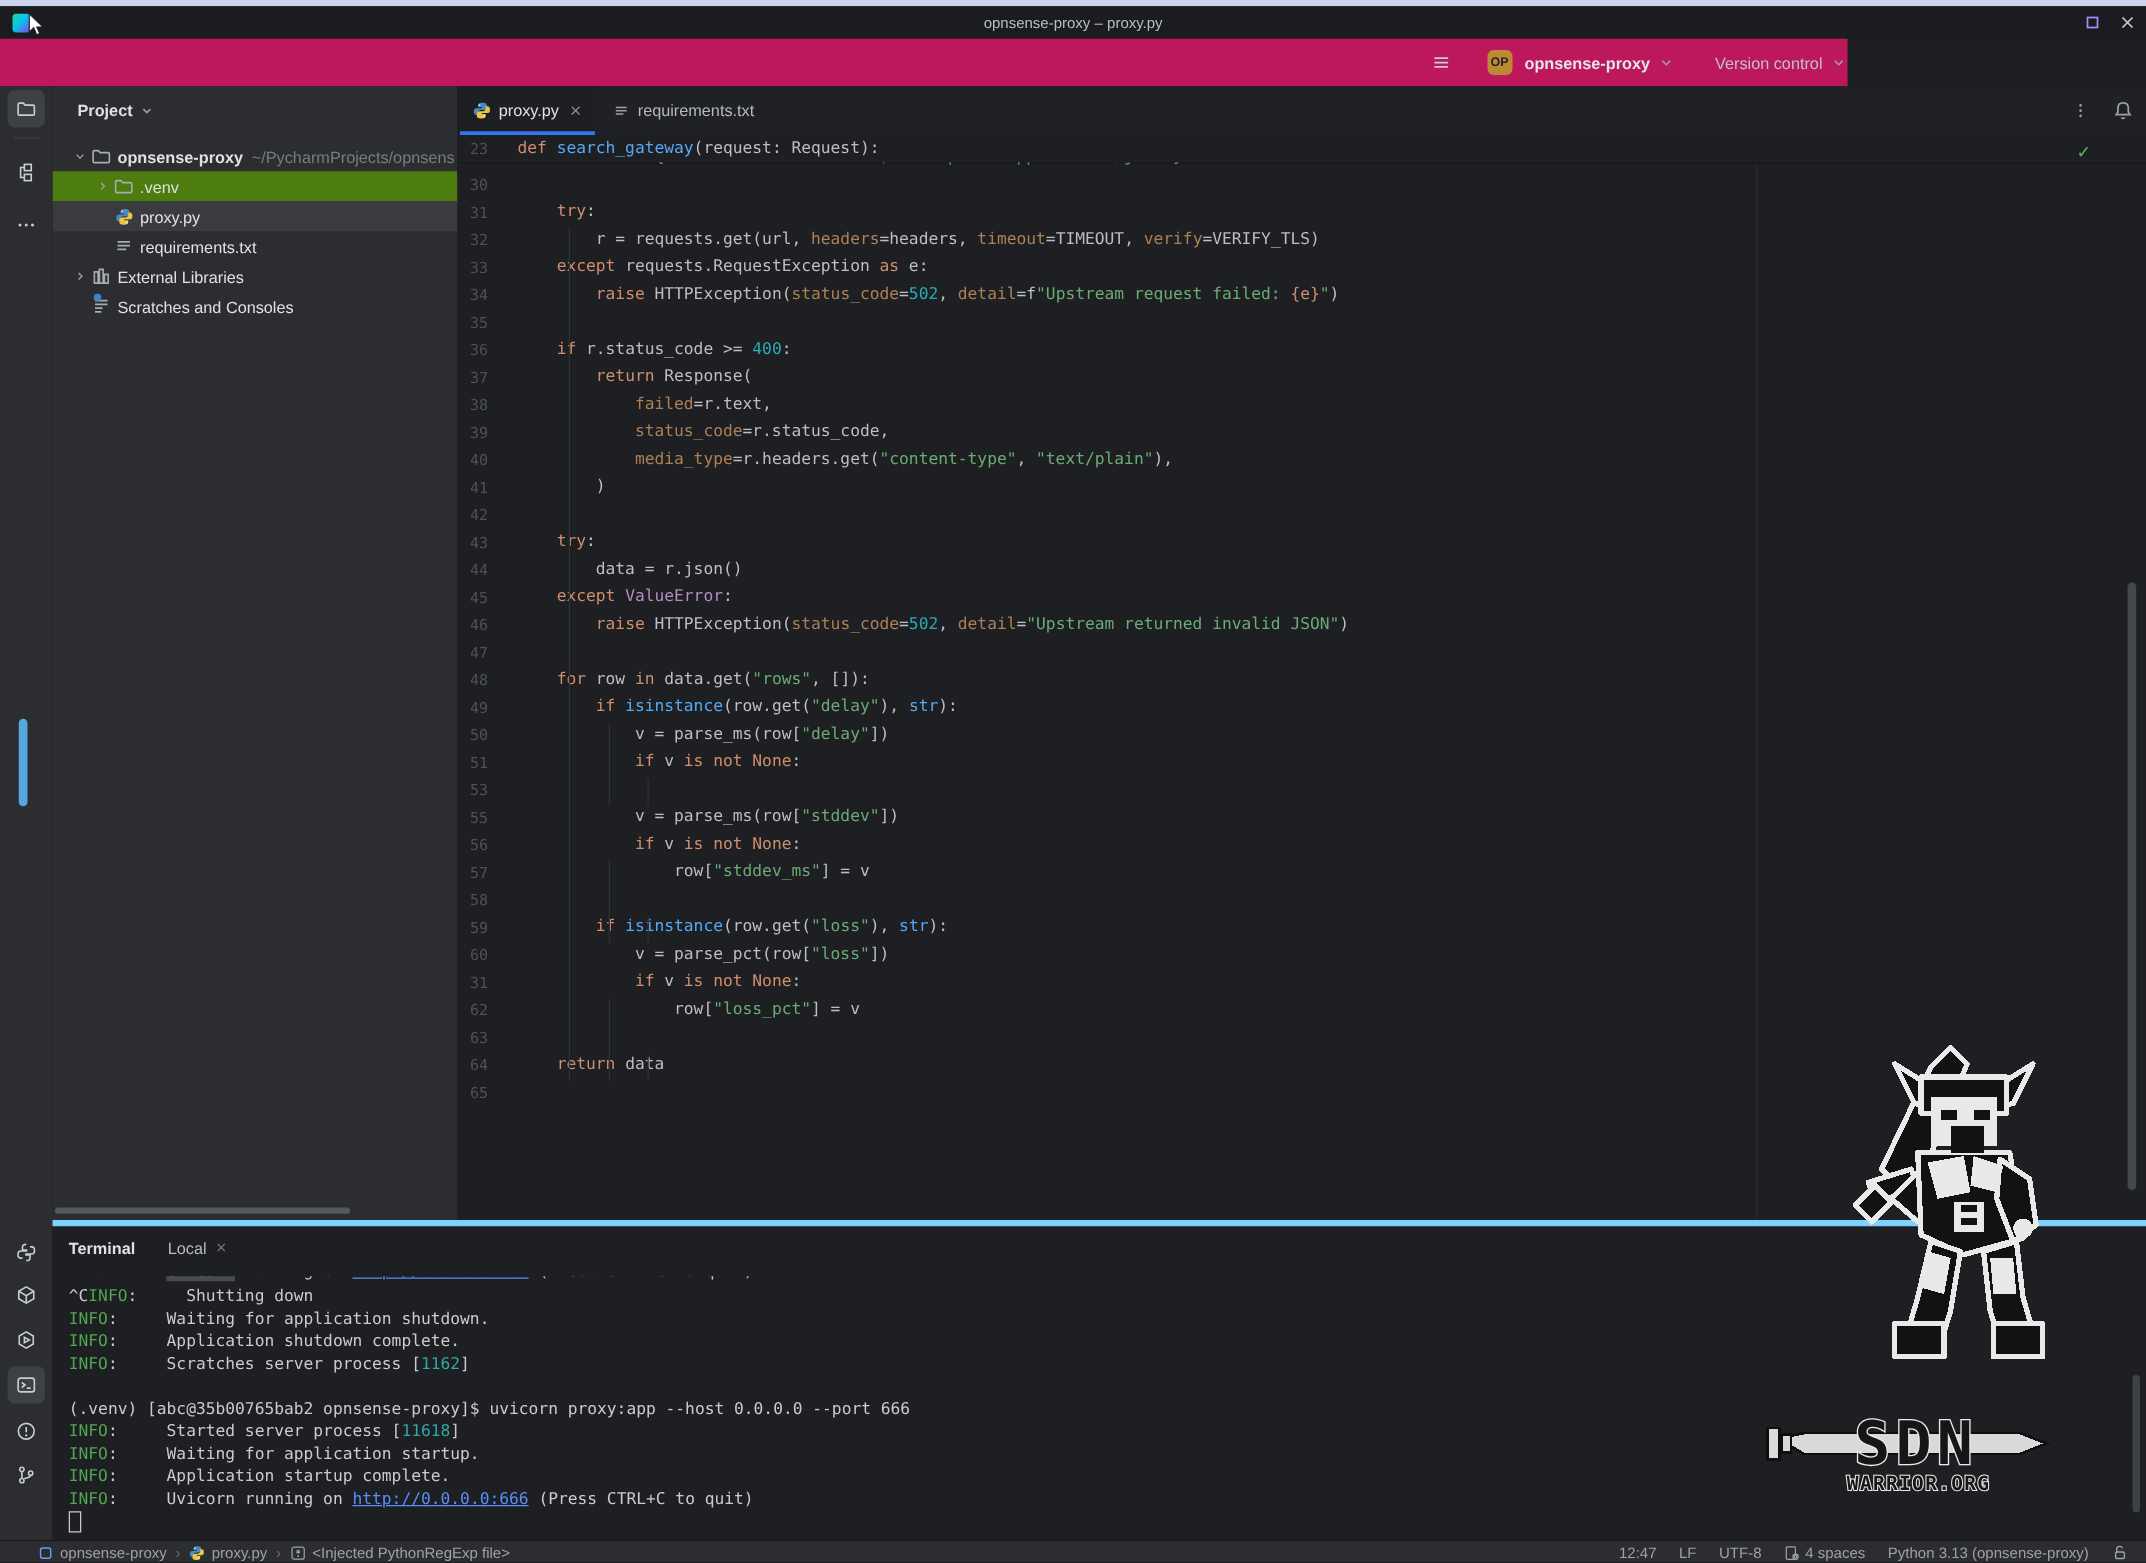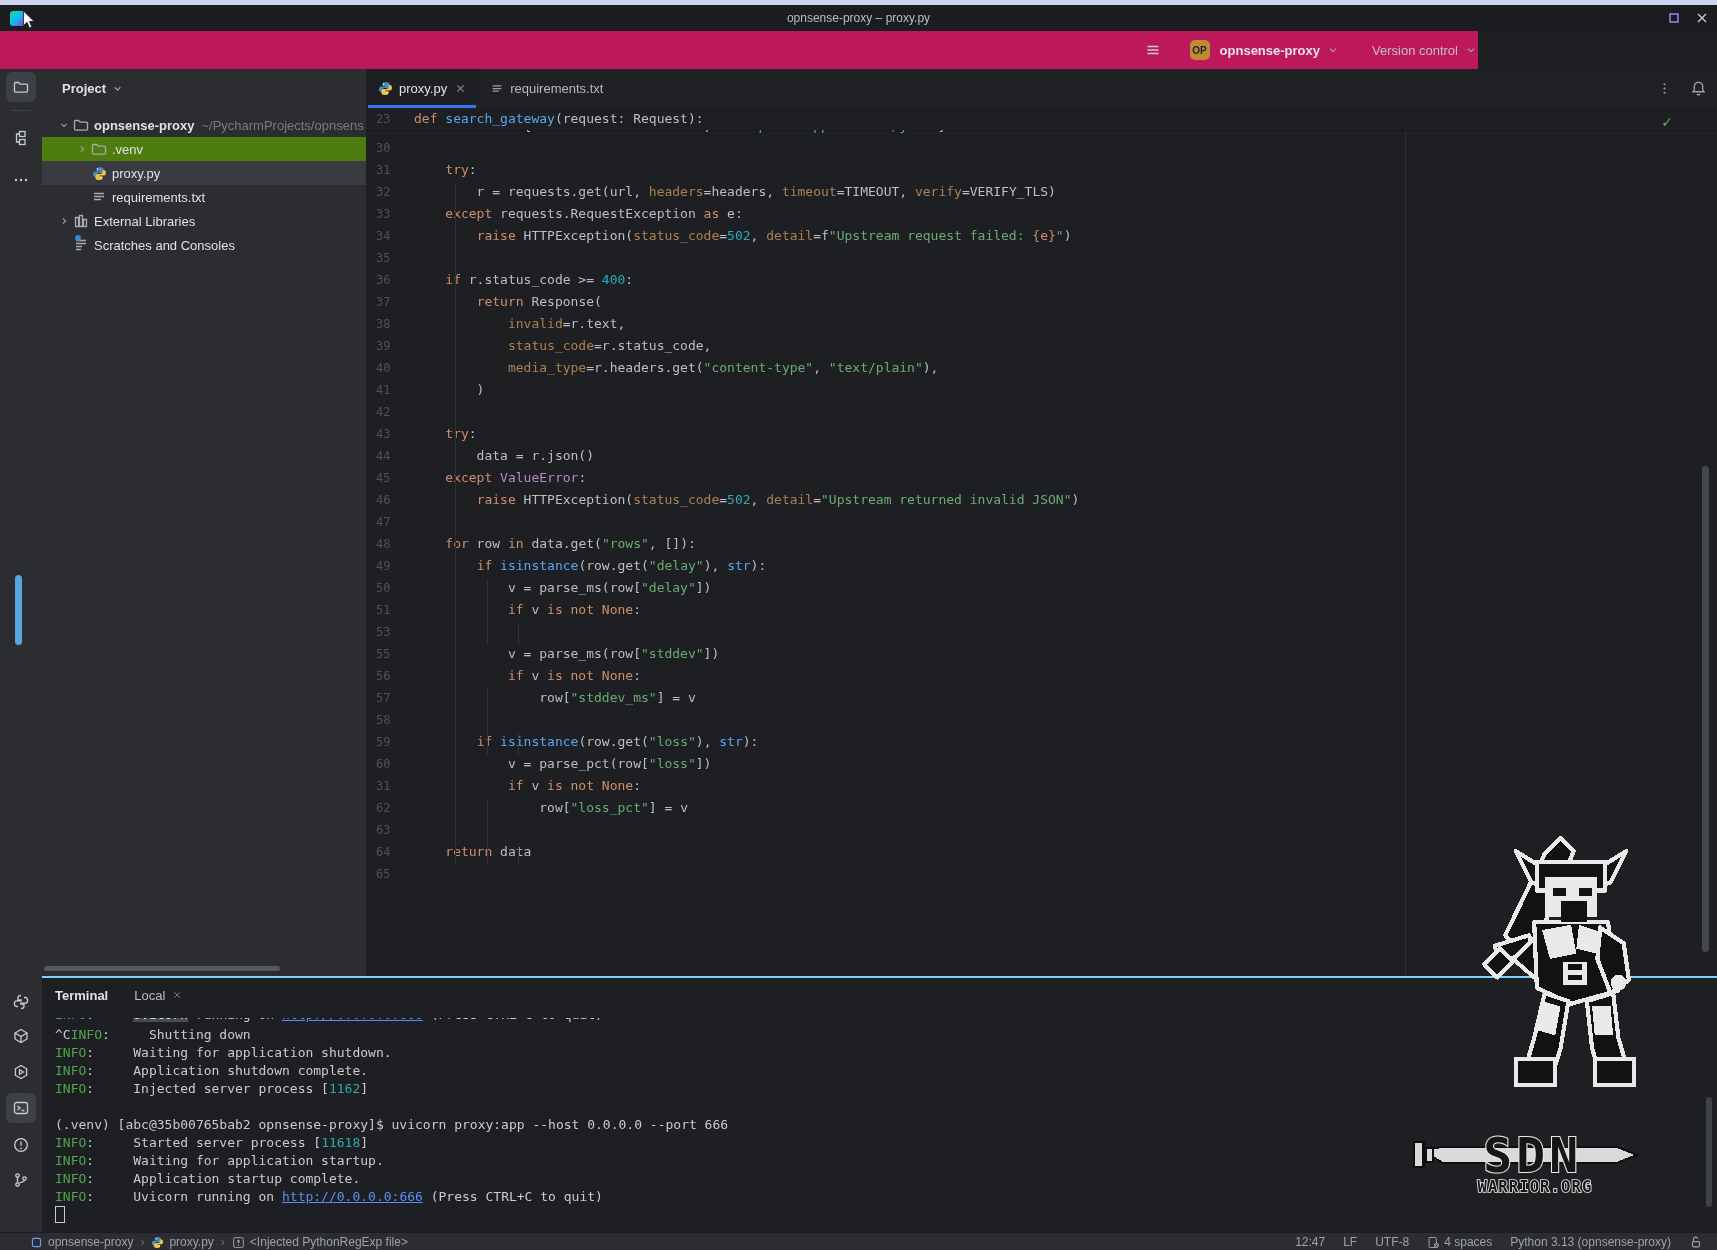--- a/index.html
+++ b/index.html
@@ -53,21 +53,21 @@
   .sticky-line{background:#1e1f22;box-shadow:0 1px 0 #17181a;}
   .eclip{position:relative;height:7px;overflow:hidden;}
   .eclip .inner{position:absolute;top:-15px;left:0;right:0;}
   .check{position:absolute;right:44px;top:3px;color:#5fad65;font-size:14px;font-family:"DejaVu Sans",sans-serif;}
   .tk-p{color:#bcbec4}.tk-k{color:#cf8e6d}.tk-s{color:#6aab73}.tk-n{color:#2aacb8}
   .tk-a{color:#ab8054}.tk-f{color:#56a8f5}.tk-b{color:#56a8f5}.tk-c{color:#b38cc5}.tk-br{color:#cf8e6d}
   .iguide{position:absolute;width:1px;background:#2e3135;}
   .mguide{position:absolute;left:1039px;top:0;width:1px;height:868px;background:#2b2d31;}
   .escroll{position:absolute;left:1336px;top:358px;width:7px;height:486px;border-radius:4px;background:#44474c;}
   
-  .terminal{left:42px;top:976px;width:1675px;height:256px;background:#1e1f22;border-top:2px solid #7dd3fc;}
+  .terminal{left:42px;top:976px;width:1675px;height:256px;background:#1e1f22;border-top:5px solid #7dd3fc;}
   .thead{height:34px;display:flex;align-items:center;padding-left:13px;gap:26px;}
   .ttitle{font-size:13px;font-weight:700;color:#dfe1e5;}
   .ttab{font-size:13px;color:#b8bbc2;display:flex;align-items:center;gap:7px;}
   .ttab .closex{color:#7d8188;}
   .tline{position:absolute;left:13px;height:18px;line-height:18px;font-family:"DejaVu Sans Mono",monospace;font-size:13px;white-space:pre;}
   .tclip{position:absolute;left:13px;top:40px;height:6px;overflow:hidden;right:0;}
   .tclip .inner{position:absolute;top:-12px;left:0;font-family:"DejaVu Sans Mono",monospace;font-size:13px;white-space:pre;height:18px;line-height:18px;}
   .tt-p{color:#c9cbce}.tt-g{color:#4fa74f}.tt-cy{color:#2fa8a8}
   .tt-u{color:#5a8df5;text-decoration:underline}.tt-sel{color:#dfe1e5;background:#484b51;}
   .tcursor{position:absolute;left:13px;top:228px;width:8px;height:15px;border:1px solid #c9cbce;}
@@ -374,21 +374,21 @@
     </div>
     <div id="code">
         <div class="code-line"><span class="ln">30</span><span class="cl"></span></div>
         <div class="code-line"><span class="ln">31</span><span class="cl"><span class="tk-p">    </span><span class="tk-k">try</span><span class="tk-p">:</span></span></div>
         <div class="code-line"><span class="ln">32</span><span class="cl"><span class="tk-p">        r = requests.get(url, </span><span class="tk-a">headers</span><span class="tk-p">=headers, </span><span class="tk-a">timeout</span><span class="tk-p">=TIMEOUT, </span><span class="tk-a">verify</span><span class="tk-p">=VERIFY_TLS)</span></span></div>
         <div class="code-line"><span class="ln">33</span><span class="cl"><span class="tk-p">    </span><span class="tk-k">except</span><span class="tk-p"> requests.RequestException </span><span class="tk-k">as</span><span class="tk-p"> e:</span></span></div>
         <div class="code-line"><span class="ln">34</span><span class="cl"><span class="tk-p">        </span><span class="tk-k">raise</span><span class="tk-p"> HTTPException(</span><span class="tk-a">status_code</span><span class="tk-p">=</span><span class="tk-n">502</span><span class="tk-p">, </span><span class="tk-a">detail</span><span class="tk-p">=f</span><span class="tk-s">"Upstream request failed: </span><span class="tk-br">{e}</span><span class="tk-s">"</span><span class="tk-p">)</span></span></div>
         <div class="code-line"><span class="ln">35</span><span class="cl"></span></div>
         <div class="code-line"><span class="ln">36</span><span class="cl"><span class="tk-p">    </span><span class="tk-k">if</span><span class="tk-p"> r.status_code &gt;= </span><span class="tk-n">400</span><span class="tk-p">:</span></span></div>
         <div class="code-line"><span class="ln">37</span><span class="cl"><span class="tk-p">        </span><span class="tk-k">return</span><span class="tk-p"> Response(</span></span></div>
-        <div class="code-line"><span class="ln">38</span><span class="cl"><span class="tk-p">            </span><span class="tk-a">invalid</span><span class="tk-p">=r.text,</span></span></div>
+        <div class="code-line"><span class="ln">38</span><span class="cl"><span class="tk-p">            </span><span class="tk-a">failed</span><span class="tk-p">=r.text,</span></span></div>
         <div class="code-line"><span class="ln">39</span><span class="cl"><span class="tk-p">            </span><span class="tk-a">status_code</span><span class="tk-p">=r.status_code,</span></span></div>
         <div class="code-line"><span class="ln">40</span><span class="cl"><span class="tk-p">            </span><span class="tk-a">media_type</span><span class="tk-p">=r.headers.get(</span><span class="tk-s">"content-type"</span><span class="tk-p">, </span><span class="tk-s">"text/plain"</span><span class="tk-p">),</span></span></div>
         <div class="code-line"><span class="ln">41</span><span class="cl"><span class="tk-p">        )</span></span></div>
         <div class="code-line"><span class="ln">42</span><span class="cl"></span></div>
         <div class="code-line"><span class="ln">43</span><span class="cl"><span class="tk-p">    </span><span class="tk-k">try</span><span class="tk-p">:</span></span></div>
         <div class="code-line"><span class="ln">44</span><span class="cl"><span class="tk-p">        data = r.json()</span></span></div>
         <div class="code-line"><span class="ln">45</span><span class="cl"><span class="tk-p">    </span><span class="tk-k">except</span><span class="tk-p"> </span><span class="tk-c">ValueError</span><span class="tk-p">:</span></span></div>
         <div class="code-line"><span class="ln">46</span><span class="cl"><span class="tk-p">        </span><span class="tk-k">raise</span><span class="tk-p"> HTTPException(</span><span class="tk-a">status_code</span><span class="tk-p">=</span><span class="tk-n">502</span><span class="tk-p">, </span><span class="tk-a">detail</span><span class="tk-p">=</span><span class="tk-s">"Upstream returned invalid JSON"</span><span class="tk-p">)</span></span></div>
         <div class="code-line"><span class="ln">47</span><span class="cl"></span></div>
         <div class="code-line"><span class="ln">48</span><span class="cl"><span class="tk-p">    </span><span class="tk-k">for</span><span class="tk-p"> row </span><span class="tk-k">in</span><span class="tk-p"> data.get(</span><span class="tk-s">"rows"</span><span class="tk-p">, []):</span></span></div>
@@ -431,21 +431,21 @@
           </span>
       </span>
     </div>
     <div class="tclip">
         <div class="inner" id="tcut"><span class="tt-g">INFO</span><span class="tt-p">:     </span><span class="tt-sel">Uvicorn</span><span class="tt-p"> running on </span><span class="tt-u">http://0.0.0.0:666</span><span class="tt-p"> (Press CTRL+C to quit)</span></div>
       </div>
     <div id="tlines">
         <div class="tline" style="top: 48px;"><span class="tt-p">^C</span><span class="tt-g">INFO</span><span class="tt-p">:     Shutting down</span></div>
         <div class="tline" style="top: 66px;"><span class="tt-g">INFO</span><span class="tt-p">:     Waiting for application shutdown.</span></div>
         <div class="tline" style="top: 84px;"><span class="tt-g">INFO</span><span class="tt-p">:     Application shutdown complete.</span></div>
-        <div class="tline" style="top: 102px;"><span class="tt-g">INFO</span><span class="tt-p">:     Injected server process [</span><span class="tt-cy">1162</span><span class="tt-p">]</span></div>
+        <div class="tline" style="top: 102px;"><span class="tt-g">INFO</span><span class="tt-p">:     Scratches server process [</span><span class="tt-cy">1162</span><span class="tt-p">]</span></div>
         <div class="tline" style="top: 120px;"></div>
         <div class="tline" style="top: 138px;"><span class="tt-p">(.venv) [abc@35b00765bab2 opnsense-proxy]$ uvicorn proxy:app --host 0.0.0.0 --port 666</span></div>
         <div class="tline" style="top: 156px;"><span class="tt-g">INFO</span><span class="tt-p">:     Started server process [</span><span class="tt-cy">11618</span><span class="tt-p">]</span></div>
         <div class="tline" style="top: 174px;"><span class="tt-g">INFO</span><span class="tt-p">:     Waiting for application startup.</span></div>
         <div class="tline" style="top: 192px;"><span class="tt-g">INFO</span><span class="tt-p">:     Application startup complete.</span></div>
         <div class="tline" style="top: 210px;"><span class="tt-g">INFO</span><span class="tt-p">:     Uvicorn running on </span><span class="tt-u">http://0.0.0.0:666</span><span class="tt-p"> (Press CTRL+C to quit)</span></div>
       </div>
     <div class="tcursor"></div>
     <div class="tscroll"></div>
   </div>

